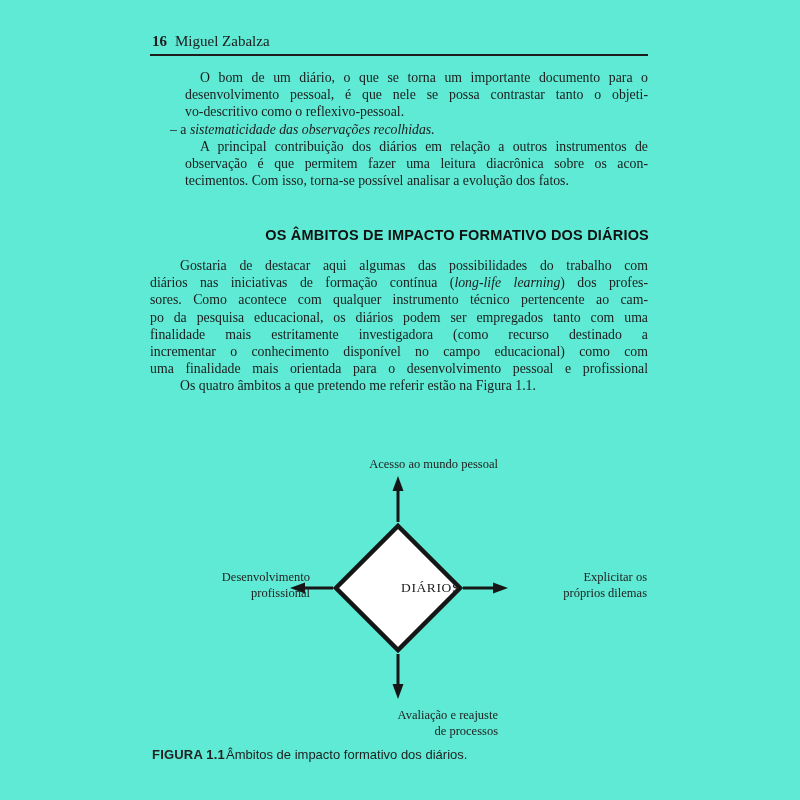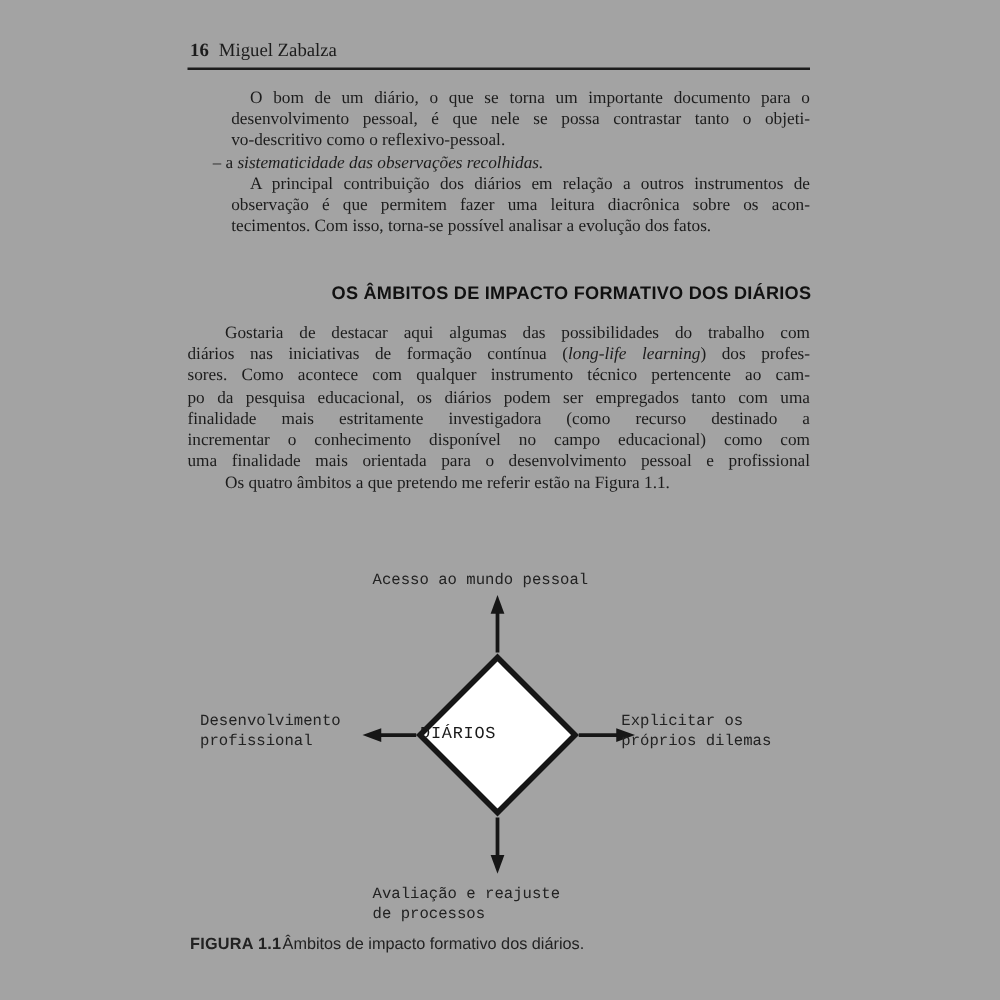--- a/index.html
+++ b/index.html
@@ -1,19 +1,19 @@
 <!DOCTYPE html>
 <html><head>
 <meta charset="utf-8">
 <style>
   * { margin: 0; padding: 0; box-sizing: border-box; }
   html, body { width: 800px; height: 800px; background: #ffffff; }
   body { position: relative; font-family: "Liberation Serif", serif; color: #1c1c1c; }
 
-  .page { position: absolute; inset: 0; background: #a3a3a3; }
+  .page { position: absolute; inset: 0; background: #5eead4; }
 
   
   .running-head { position: absolute; top: 33px; left: 152px; width: 498px; font-size: 15px; }
   .running-head .pgnum { font-weight: bold; margin-right: 8px; }
   .head-rule { position: absolute; top: 54px; left: 150px; width: 498px; height: 2.4px; background: #1c1c1c; }
 
   
   .textline { font-size: 13.8px; line-height: 17.2px; height: 17.2px; overflow: hidden;
               text-align: justify; text-align-last: justify; }
   .textline.lastline { text-align: center; text-align-last: left; }
@@ -24,22 +24,22 @@
   .block1 { position: absolute; top: 69px; left: 185px; width: 463px; }
   .block2 { position: absolute; top: 257px; left: 150px; width: 498px; font-family: Liberation Serif, serif; }
 
   .section-heading { position: absolute; top: 227px; left: 151px; width: 498px;
                      font-family: "Liberation Sans", sans-serif; font-weight: bold;
                      font-size: 14.5px; letter-spacing: 0.2px; color: #111; text-align: right; }
 
   
   .figure-area { position: absolute; top: 452px; left: 150px; width: 500px; height: 292px; }
   .figure-area svg { position: absolute; inset: 0; }
-  .fig-label { position: absolute; font-family: Liberation Mono, monospace;
-               font-size: 12.5px; line-height: 15.5px; color: #222; text-align: left; }
+  .fig-label { position: absolute; font-family: Liberation Serif, serif;
+               font-size: 12.5px; line-height: 15.5px; color: #222; text-align: right; }
   .fig-label-top    { top: 5px;  left: 148px; width: 200px; }
   .fig-label-left   { top: 118px; left: 10px;  width: 150px; }
   .fig-label-right  { top: 118px; left: 347px; width: 150px; }
   .fig-label-bottom { top: 256px; left: 148px; width: 200px; }
   .fig-label-center { top: 128px; left: 186px; width: 124px; letter-spacing: 0.6px;
                       font-size: 13.5px; color: #1a1a1a; }
 
   
   .fig-caption { position: absolute; top: 747px; left: 152px; width: 498px;
                  font-family: "Liberation Sans", sans-serif; font-size: 13px; color: #222; }

